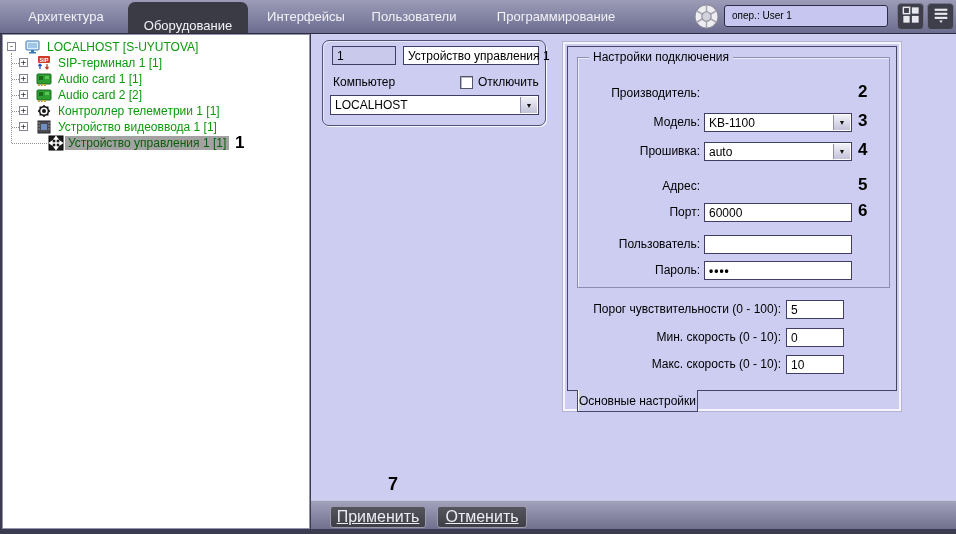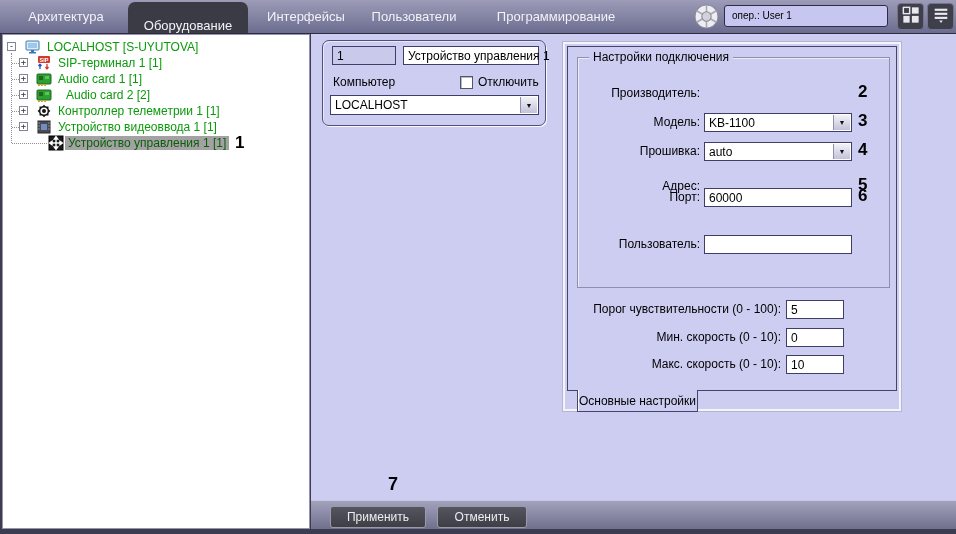--- a/index.html
+++ b/index.html
@@ -84,22 +84,22 @@
   .tune-row .field{left:219px;width:58px;height:19px;top:0;}
 
   #tab-bottom{position:absolute;left:577px;top:390px;width:121px;height:22px;background:#cdcdf2;
     border:1px solid #45456b;border-top:none;z-index:6;display:flex;align-items:center;
     justify-content:center;font-size:12px;box-shadow:inset 1px 0 0 #fff;box-sizing:border-box;text-align:center;}
 
   
   #footer{position:absolute;left:311px;top:500px;width:645px;height:30px;
     background:linear-gradient(#a2a2bd,#6e6e8c);border-top:1px solid #c6c6de;z-index:7;box-sizing:border-box;}
   .fbtn{position:absolute;top:5px;height:22px;background:linear-gradient(#55555f,#3e3e46);
-    border:1px solid #9a9aaa;border-radius:3px;color:#ececf2;font-size:12px;
-    display:flex;align-items:center;justify-content:center;box-sizing:border-box;}
+    border:1px solid #9a9aaa;border-radius:3px;color:#ececf2;font-size:16px;
+    display:flex;align-items:center;justify-content:center;box-sizing:border-box;text-decoration:underline;}
   #apply-btn{left:19px;width:96px;}
   #cancel-btn{left:126px;width:90px;}
   #bottom-strip{position:absolute;left:0;top:529px;width:956px;height:5px;background:#3c3c50;z-index:8;}
   #annot-7{position:absolute;left:388px;top:474px;font-size:18px;z-index:9;}
 </style>
 </head>
 <body>
 
 <div id="topbar">
   <div id="tabs">
@@ -203,21 +203,21 @@
     <div class="ticon" style="left: 33px;">
         <svg id="ic-audio" viewBox="0 0 16 16" xmlns="http://www.w3.org/2000/svg">
           <rect x="1" y="3" width="14" height="10" rx="1" fill="#2f9e33" stroke="#1b6b1e"></rect>
           <rect x="3" y="5" width="4" height="4" fill="#176b1a"></rect>
           <rect x="9" y="5" width="4" height="3" fill="#57c75a"></rect>
           <rect x="2" y="13" width="2" height="2" fill="#c8a832"></rect>
           <rect x="5" y="13" width="2" height="2" fill="#c8a832"></rect>
           <rect x="8" y="13" width="2" height="2" fill="#c8a832"></rect>
         </svg>
       </div>
-    <span class="tlabel" style="left: 52px; margin-left: 8px;">Audio card 2 [2]</span>
+    <span class="tlabel" style="left: 52px;">Audio card 2 [2]</span>
 
   </div>
     <div class="tree-row" style="top: 68px;">
     <div class="hstub" style="left: 9px; width: 7px;"></div>
     <div class="texp" style="left: 16px;">+</div>
     <div class="ticon" style="left: 33px;">
         <svg id="ic-telemetry" viewBox="0 0 16 16" xmlns="http://www.w3.org/2000/svg">
           <rect x="3.5" y="3.5" width="9" height="9" fill="#141414" transform="rotate(45 8 8)"></rect>
           <rect x="3.5" y="3.5" width="9" height="9" fill="#141414"></rect>
           <circle cx="8" cy="8" r="3.6" fill="#fff"></circle>
@@ -305,32 +305,40 @@
     <div class="control combo">
       <span class="val">auto</span>
       <div class="arrow">▼</div>
     </div>
     <span class="annot">4</span>
   </div>
     <div class="conn-row" style="top: 119px;">
     <span class="flabel">Адрес:</span>
     <span class="annot">5</span>
   </div>
-    <div class="conn-row" style="top: 130px;">
+    <div class="conn-row" style="top: 145px;">
     <span class="flabel">Порт:</span>
     <div class="control field">
       <span class="val">60000</span>
 
     </div>
     <span class="annot">6</span>
   </div>
     <div class="conn-row" style="top: 177px;">
     <span class="flabel">Пользователь:</span>
     <div class="control field">
       <span class="val"></span>
+
+    </div>
+
+  </div>
+    <div class="conn-row" style="top: 203px;">
+    <span class="flabel">Пароль:</span>
+    <div class="control field pw">
+      <span class="val">••••</span>
 
     </div>
 
   </div>
   </div>
 
 <div id="tuning">
     <div class="tune-row" style="top: 10px;">
     <span class="flabel">Порог чувствительности (0 - 100):</span>
     <div class="field">

